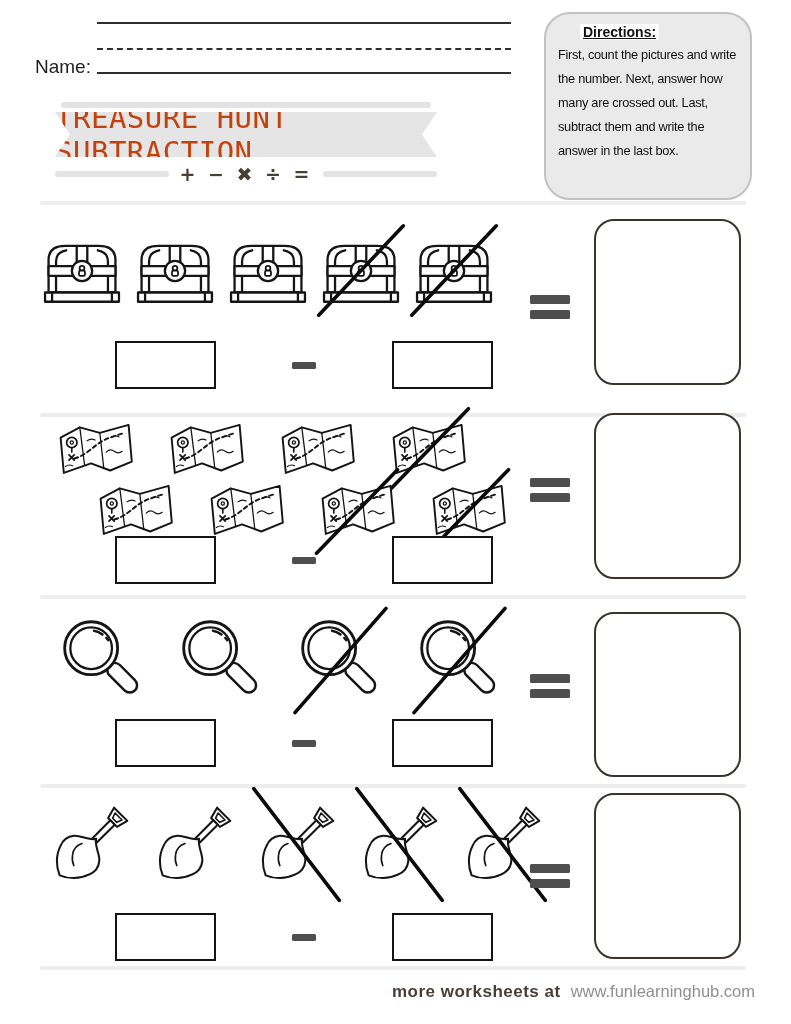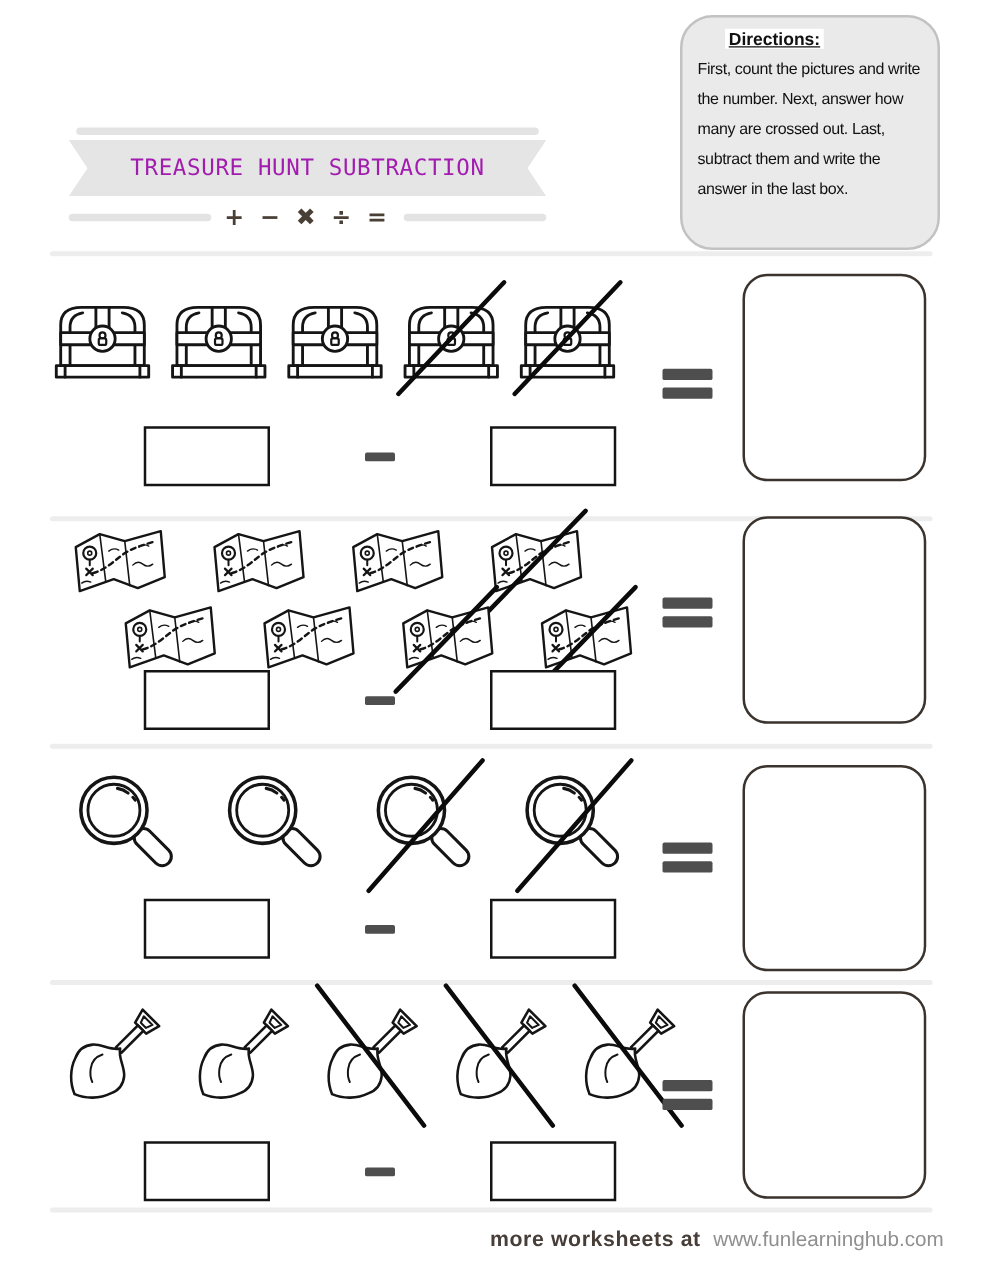--- a/index.html
+++ b/index.html
@@ -21,21 +21,21 @@
         padding:9px 12px;box-sizing:border-box;overflow:hidden;}
   .directions-heading{font-weight:bold;text-decoration:underline;font-size:14px;
         background:#fff;display:inline-block;margin-left:22px;padding:0 3px;color:#111;}
   .directions-body{font-size:12.8px;line-height:24px;letter-spacing:-0.3px;color:#111;margin-top:2px;}
 
   
   .banner{position:absolute;left:55px;top:102px;width:382px;}
   .banner-bar-top{height:6px;background:#e3e3e3;margin:0 6px 4px;border-radius:3px;}
   .ribbon{height:45px;background:#e5e5e5;display:flex;align-items:center;justify-content:center;
         clip-path:polygon(0 0,100% 0,calc(100% - 15px) 50%,100% 100%,0 100%,15px 50%);}
-  .worksheet-title{font-family:"DejaVu Sans Mono",monospace;font-size:18px;letter-spacing:.5px;color:#a21caf;}
+  .worksheet-title{font-family:"DejaVu Sans Mono",monospace;font-size:29px;letter-spacing:.5px;color:#c2410c;}
   .banner-bottom{display:flex;align-items:center;margin-top:6px;gap:10px;}
   .bbar{flex:1;height:6px;background:#e3e3e3;border-radius:3px;}
   .symbols{font-family:"DejaVu Sans",sans-serif;font-size:19px;font-weight:900;color:#4a3f35;letter-spacing:3px;}
 
   
   .row-divider{position:absolute;left:40px;width:706px;height:4px;background:#ededed;border-radius:2px;}
   .d0{top:201px}.d1{top:413px}.d2{top:595px}.d3{top:784px}.d4{top:966px}
 
   
   .problem-row{position:absolute;left:0;width:791px;}
@@ -160,20 +160,28 @@
         <rect x="46.5" y="15" width="7" height="28"></rect>
         <path d="M50 41 C46 48 35 50 30 56 C24.5 62.5 25 70 27.5 75.5 C31 86 40 95 50 99 C60 95 69 86 72.5 75.5 C75 70 75.5 62.5 70 56 C65 50 54 48 50 41 Z"></path>
         <path d="M42.5 56 q-4.5 9 1.5 16.5 q4 5.5 9.5 7.5" fill="none" stroke-width="1.8"></path>
       </g>
     </symbol>
   </defs>
 </svg>
 
 <div class="page">
 
+  <div class="name-block">
+    <span class="name-label">Name:</span>
+    <div class="name-lines">
+      <div class="nl nl-top"></div>
+      <div class="nl nl-mid"></div>
+      <div class="nl nl-bot"></div>
+    </div>
+  </div>
 
   <div class="directions-box">
     <div class="directions-heading">Directions:</div>
     <div class="directions-body">First, count the pictures and write the number. Next, answer how many are crossed out. Last, subtract them and write the answer in the last box.</div>
   </div>
 
   <div class="banner">
     <div class="banner-bar-top"></div>
     <div class="ribbon">
       <span class="worksheet-title">TREASURE HUNT SUBTRACTION</span>

